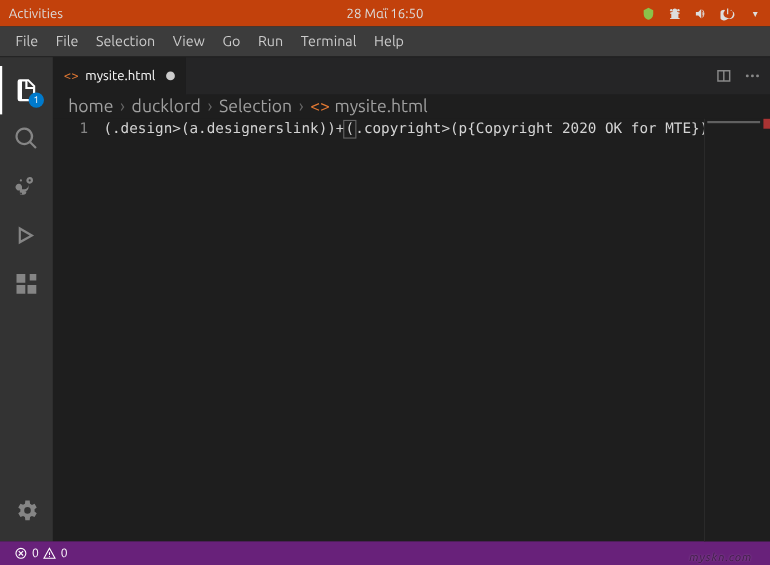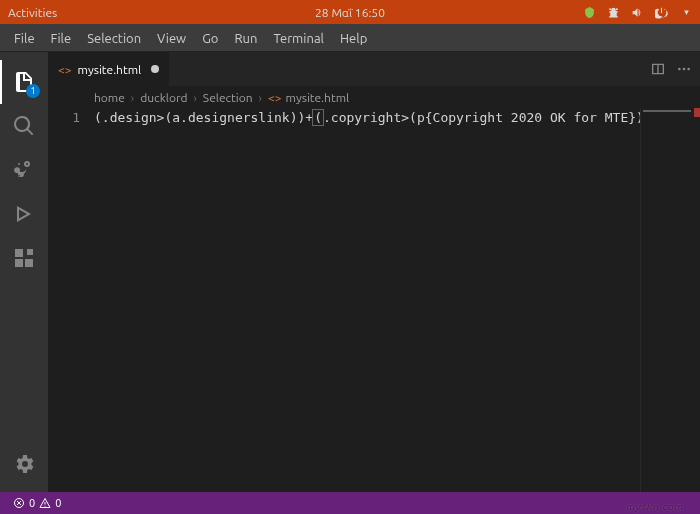--- a/index.html
+++ b/index.html
@@ -94,25 +94,24 @@
       font-size: 12px;
       border-right: 1px solid #252526;
     }
     .tab .file-icon { color: #e37933; font-size: 12px; }
     .dirty-dot { width: 8px; height: 8px; border-radius: 50%; background: #ccc; margin-left: 4px; }
     .tabbar-right { margin-left: auto; display: flex; align-items: center; padding: 0 8px; gap: 10px; color: #888; }
     .breadcrumbs {
       height: 22px;
       background: #1e1e1e;
       color: #a0a0a0;
-      font-size: 12px;
+      font-size: 16px;
       display: flex; align-items: center;
       padding: 0 14px;
       gap: 4px;
-      margin-left: 32px;
     }
     .breadcrumbs .sep { color: #666; padding: 0 2px; }
     .code-area {
       flex: 1;
       display: flex;
       font-family: "Droid Sans Mono", "Consolas", monospace;
       font-size: 13px;
       position: relative;
       min-height: 0;
     }

